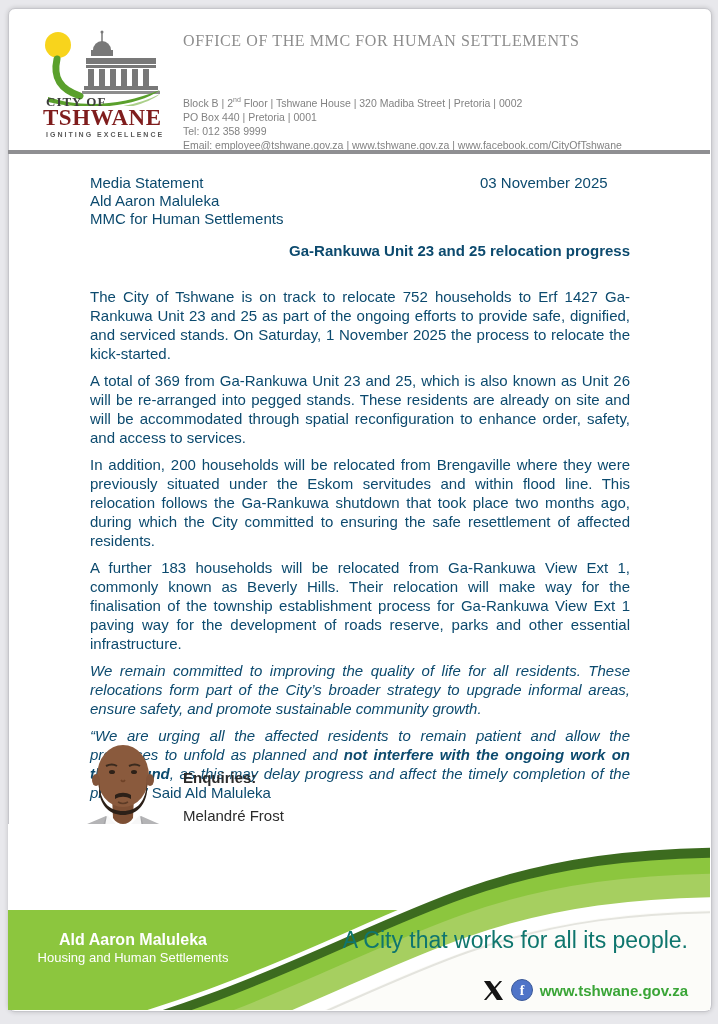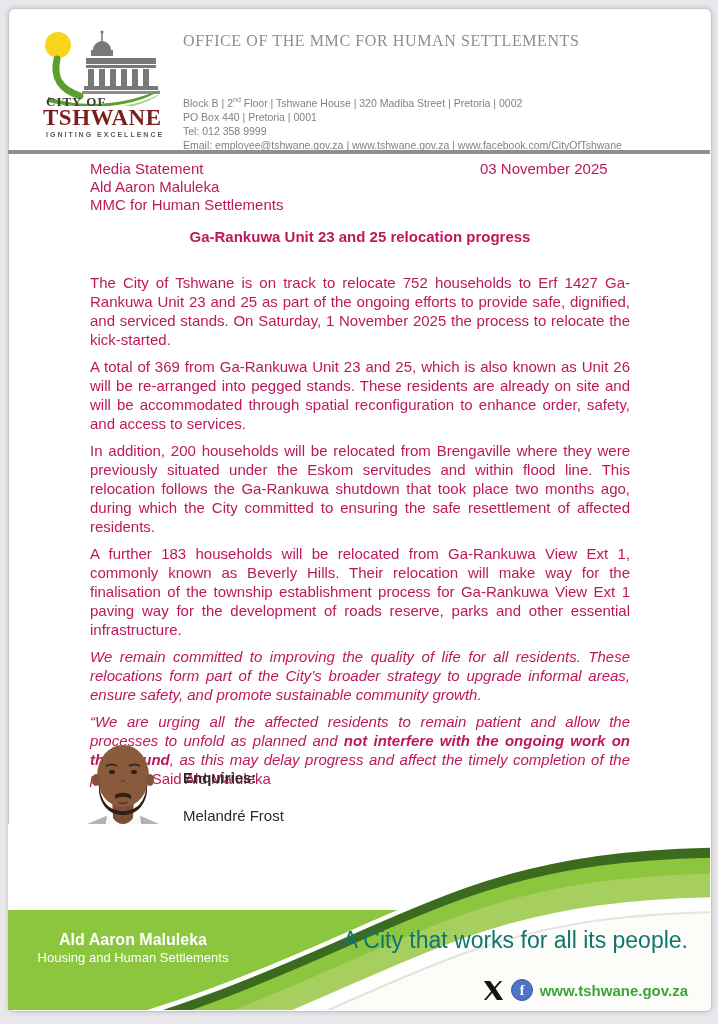--- a/index.html
+++ b/index.html
@@ -14,26 +14,26 @@
   .logo-name{position:absolute;left:43px;top:105px;font-family:"Liberation Serif",serif;
         font-size:23px;font-weight:bold;color:#7f1d1d;letter-spacing:.5px;}
   .logo-slogan{position:absolute;left:46px;top:131px;font-size:7px;color:#5a5a5a;
         letter-spacing:2px;font-weight:bold;}
   .office-title{position:absolute;left:183px;top:32px;width:510px;font-family:"Liberation Serif",serif;
         font-size:16px;color:#8d8d8d;letter-spacing:.6px;white-space:nowrap;}
   .contact{position:absolute;left:183px;top:93px;font-size:10.5px;line-height:14px;color:#828282;}
   .contact sup{font-size:7px;}
   .divider{position:absolute;left:8px;top:150px;width:702px;height:4px;background:#8f8f92;}
   
-  .doc{position:absolute;left:90px;top:160px;width:540px;font-size:15px;line-height:19px;
-        color:#be185d;text-align:justify;}
+  .doc{position:absolute;left:90px;top:174px;width:540px;font-size:15px;line-height:19px;
+        color:#0c4a6e;text-align:justify;}
   .meta-row{position:relative;line-height:18px;text-align:left;}
   .meta-date{position:absolute;left:390px;top:0;}
   .meta-line{line-height:18px;text-align:left;}
-  .headline{font-weight:bold;margin-top:13px;margin-bottom:27px;text-align:center;}
+  .headline{font-weight:bold;margin-top:13px;margin-bottom:27px;text-align:right;}
   .doc p{margin:0 0 8px 0;}
   .italicp{font-style:italic;}
   .quote-attribution{font-style:normal;}
   
   .enquiries{position:absolute;left:183px;top:769px;font-size:15px;color:#2b2b2b;}
   .enq-label{font-weight:bold;}
   .enq-name{margin-top:21px;line-height:17px;}
   .enq-contact{line-height:17px;}
   .email-link{color:#2233cc;text-decoration:underline;cursor:pointer;}
   

